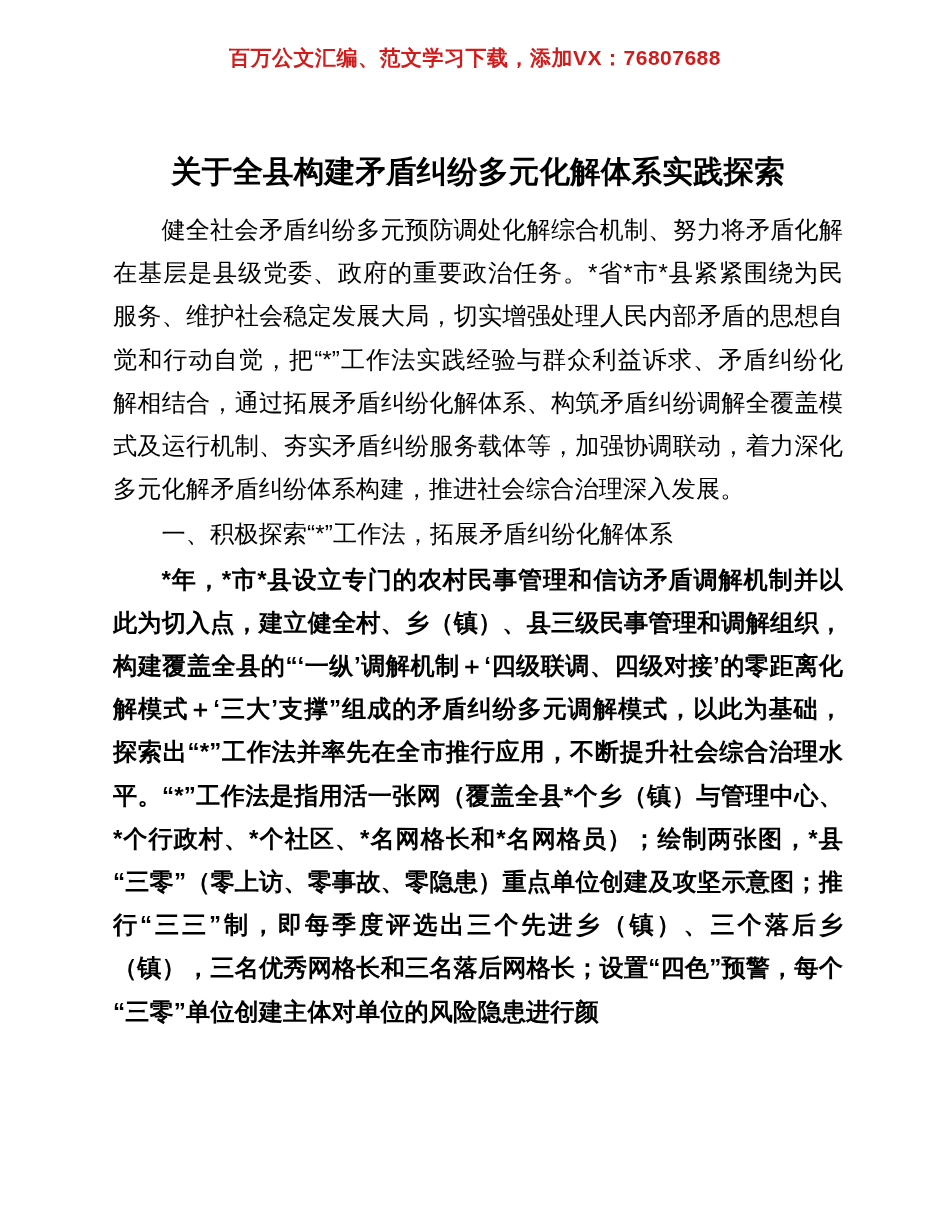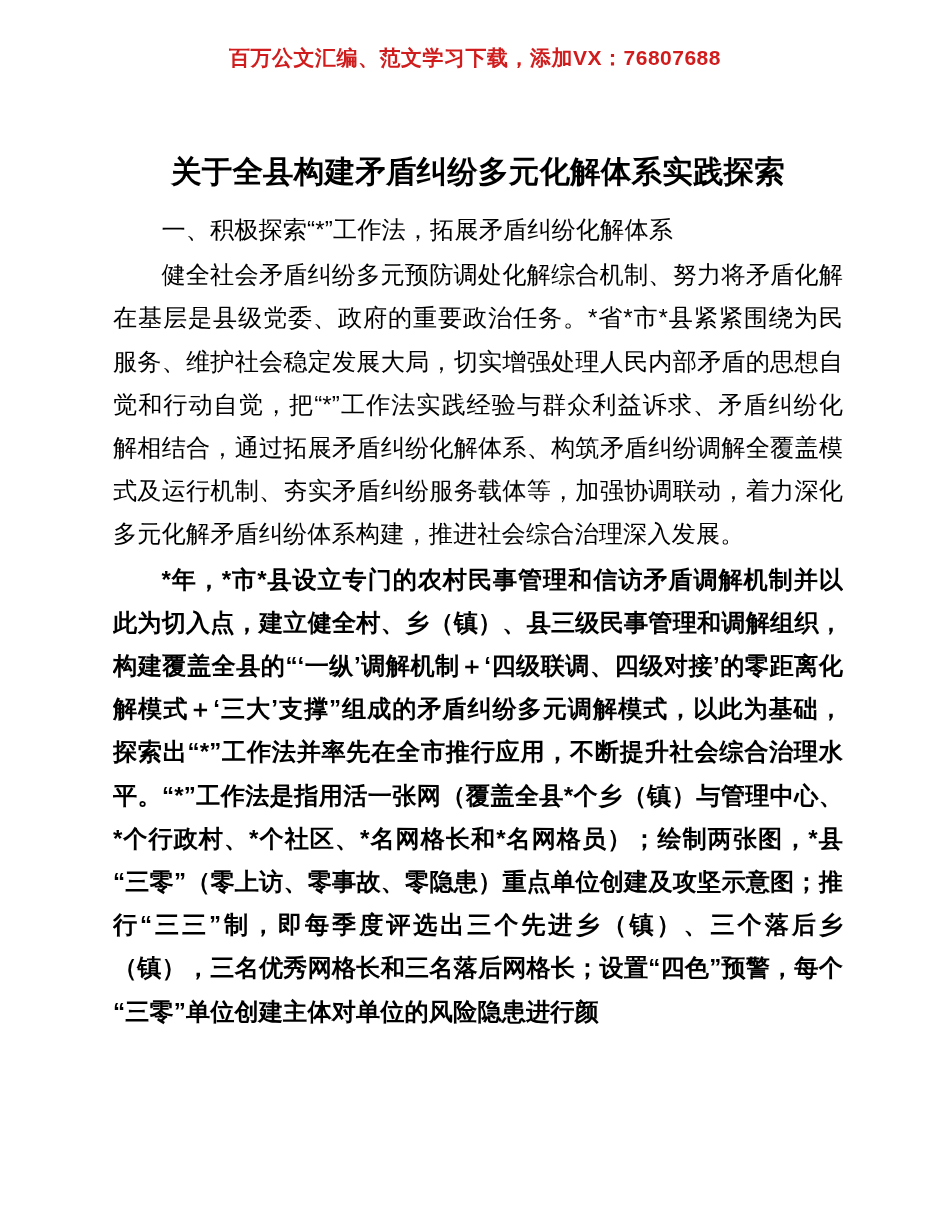--- a/index.html
+++ b/index.html
@@ -77,20 +77,20 @@
 <body>
 
 <div class="page">
 
   <div class="watermark">百万公文汇编、范文学习下载，添加VX：76807688</div>
 
   <div class="doc-body">
 
     <h1 class="doc-title">关于全县构建矛盾纠纷多元化解体系实践探索</h1>
 
+    <p class="para">健全社会矛盾纠纷多元预防调处化解综合机制、努力将矛盾化解在基层是县级党委、政府的重要政治任务。*省*市*县紧紧围绕为民服务、维护社会稳定发展大局，切实增强处理人民内部矛盾的思想自觉和行动自觉，把“*”工作法实践经验与群众利益诉求、矛盾纠纷化解相结合，通过拓展矛盾纠纷化解体系、构筑矛盾纠纷调解全覆盖模式及运行机制、夯实矛盾纠纷服务载体等，加强协调联动，着力深化多元化解矛盾纠纷体系构建，推进社会综合治理深入发展。</p>
+
     <p class="para">一、积极探索“*”工作法，拓展矛盾纠纷化解体系</p>
-
-    <p class="para">健全社会矛盾纠纷多元预防调处化解综合机制、努力将矛盾化解在基层是县级党委、政府的重要政治任务。*省*市*县紧紧围绕为民服务、维护社会稳定发展大局，切实增强处理人民内部矛盾的思想自觉和行动自觉，把“*”工作法实践经验与群众利益诉求、矛盾纠纷化解相结合，通过拓展矛盾纠纷化解体系、构筑矛盾纠纷调解全覆盖模式及运行机制、夯实矛盾纠纷服务载体等，加强协调联动，着力深化多元化解矛盾纠纷体系构建，推进社会综合治理深入发展。</p>
 
     <p class="para last clipped">*年，*市*县设立专门的农村民事管理和信访矛盾调解机制并以此为切入点，建立健全村、乡（镇）、县三级民事管理和调解组织，构建覆盖全县的“‘一纵’调解机制＋‘四级联调、四级对接’的零距离化解模式＋‘三大’支撑”组成的矛盾纠纷多元调解模式，以此为基础，探索出“*”工作法并率先在全市推行应用，不断提升社会综合治理水平。“*”工作法是指用活一张网（覆盖全县*个乡（镇）与管理中心、*个行政村、*个社区、*名网格长和*名网格员）；绘制两张图，*县“三零”（零上访、零事故、零隐患）重点单位创建及攻坚示意图；推行“三三”制，即每季度评选出三个先进乡（镇）、三个落后乡（镇），三名优秀网格长和三名落后网格长；设置“四色”预警，每个“三零”单位创建主体对单位的风险隐患进行颜</p>
 
   </div>
 </div>
 
 </body></html>

